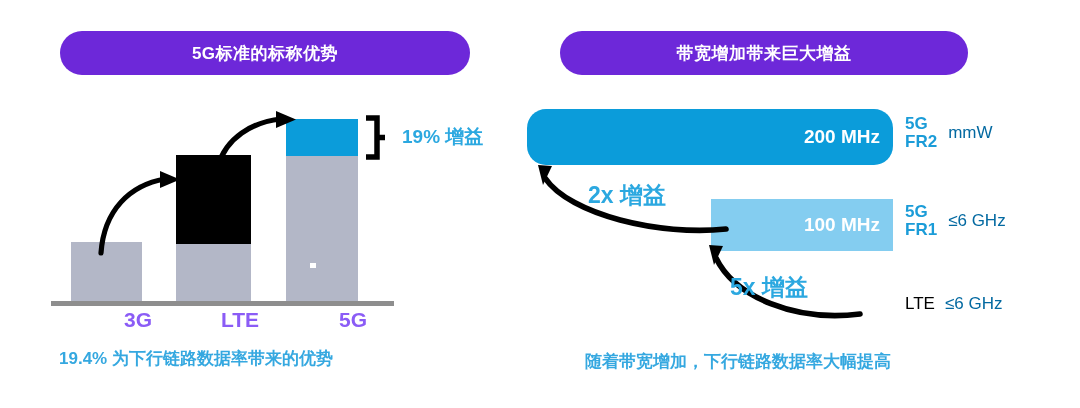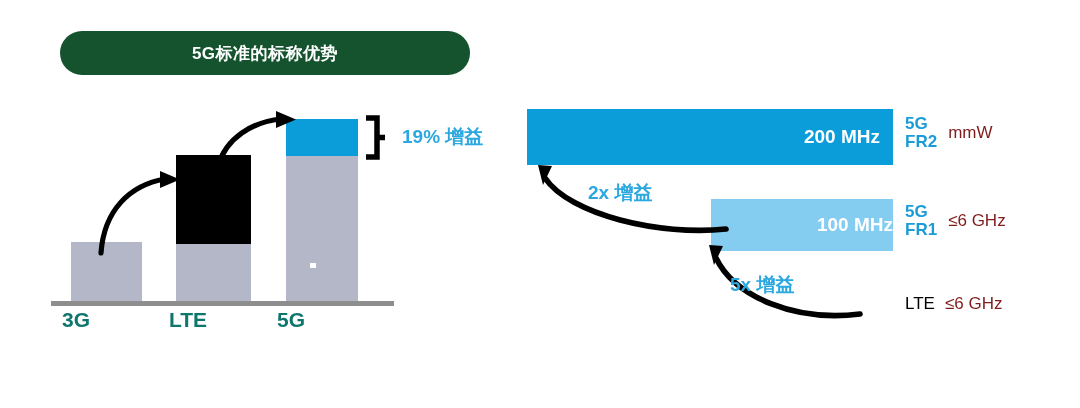--- a/index.html
+++ b/index.html
@@ -20,21 +20,21 @@
     position: absolute;
     top: 0;
     height: 408px;
   }
   .panel-left  { left: 0;   width: 530px; }
   .panel-right { left: 530px; width: 550px; }
 
   
   .pill {
     position: absolute;
-    background: #14532d;
+    background: #6d28d9;
     border-radius: 28px;
     color: #ffffff;
     display: flex;
     align-items: center;
     justify-content: center;
     font-size: 17px;
     font-weight: 700;
     letter-spacing: .5px;
     white-space: nowrap;
   }
@@ -72,24 +72,24 @@
     top: 263px;
     width: 6px;
     height: 5px;
     background: #ffffff;
   }
 
   .cat-label {
     position: absolute;
     top: 308px;
     width: 90px;
-    text-align: left;
+    text-align: right;
     font-size: 21px;
     font-weight: 700;
-    color: #0f766e;
+    color: #8b5cf6;
   }
   .cat-3g  { left: 62px; }
   .cat-lte { left: 169px; }
   .cat-5g  { left: 277px; }
 
   .gain-label {
     position: absolute;
     color: #2ba8e0;
     font-size: 19px;
     font-weight: 700;
@@ -116,25 +116,25 @@
     display: flex;
     align-items: center;
     justify-content: flex-end;
     box-sizing: border-box;
     color: #ffffff;
     font-size: 19px;
     font-weight: 700;
   }
   .bw-200 {
     left: -3px; top: 109px; width: 366px; height: 56px;
-    background: #0b9cda; padding-right: 13px;
+    background: #0b9cda; padding-right: 13px; border-radius: 19px;
   }
   .bw-100 {
     left: 181px; top: 199px; width: 182px; height: 52px;
-    background: #84cdf0; 
+    background: #84cdf0; padding-right: 13px;
   }
   .bw-20 {
     left: 318px; top: 284px; width: 46px; height: 50px;
     background: #000000;
     flex-direction: column;
     align-items: center;
     justify-content: center;
     padding-right: 0;
     font-size: 17px;
     line-height: 1.04;
@@ -146,35 +146,35 @@
     align-items: center;
     white-space: nowrap;
   }
   .tag-gen {
     color: #1b9cd8;
     font-size: 17px;
     font-weight: 700;
     line-height: 1.05;
   }
   .tag-band {
-    color: #7f1d1d;
+    color: #0369a1;
     font-size: 17px;
     font-weight: 400;
     margin-left: 11px;
   }
   .tag-fr2 { left: 375px; top: 115px; }
   .tag-fr1 { left: 375px; top: 203px; }
   .tag-lte { left: 375px; top: 294px; }
   .tag-lte .tag-gen { font-weight: 400; color: #000000; }
   .tag-lte .tag-band { margin-left: 10px; }
 
   .mult-label {
     position: absolute;
     color: #2ba8e0;
-    font-size: 19px;
+    font-size: 23px;
     font-weight: 700;
     white-space: nowrap;
   }
   .mult-2x { left: 58px;  top: 180px; }
   .mult-5x = {}
   .mult-5x { left: 200px; top: 272px; }
 
   svg { overflow: visible; }
   .arrow-layer {
     position: absolute;
@@ -229,24 +229,28 @@
       </g>
 
       <g>
         <path d="M 366 118 L 377 118 L 377 137.5 L 385 137.5 L 377 137.5 L 377 157 L 366 157" fill="none" stroke="#000000" stroke-width="5.5" stroke-linejoin="miter"></path>
       </g>
     </svg>
 
     <div class="gain-label gain-19">19% 增益</div>
   </div>
 
+  <div class="caption caption-left">19.4% 为下行链路数据率带来的优势</div>
 </div>
 
 <div class="panel panel-right">
 
+  <div class="pill pill-right">
+    <span>带宽增加带来巨大增益</span>
+  </div>
 
   <div class="chart-right">
 
     <div class="bw-bar bw-200">
       <span>200 MHz</span>
     </div>
 
     <div class="bw-bar bw-100">
       <span>100 MHz</span>
     </div>
@@ -281,13 +285,14 @@
       <g>
         <path d="M 330 314 C 265 322 205 297 186 258" fill="none" stroke="#000000" stroke-width="5.6" stroke-linecap="round"></path>
         <path d="M 193 246 L 179 245 L 184 265 Z" fill="#000000"></path>
       </g>
     </svg>
 
     <div class="mult-label mult-2x">2x 增益</div>
     <div class="mult-label mult-5x">5x 增益</div>
   </div>
 
+  <div class="caption caption-right">随着带宽增加，下行链路数据率大幅提高</div>
 </div>
 
 </body></html>

